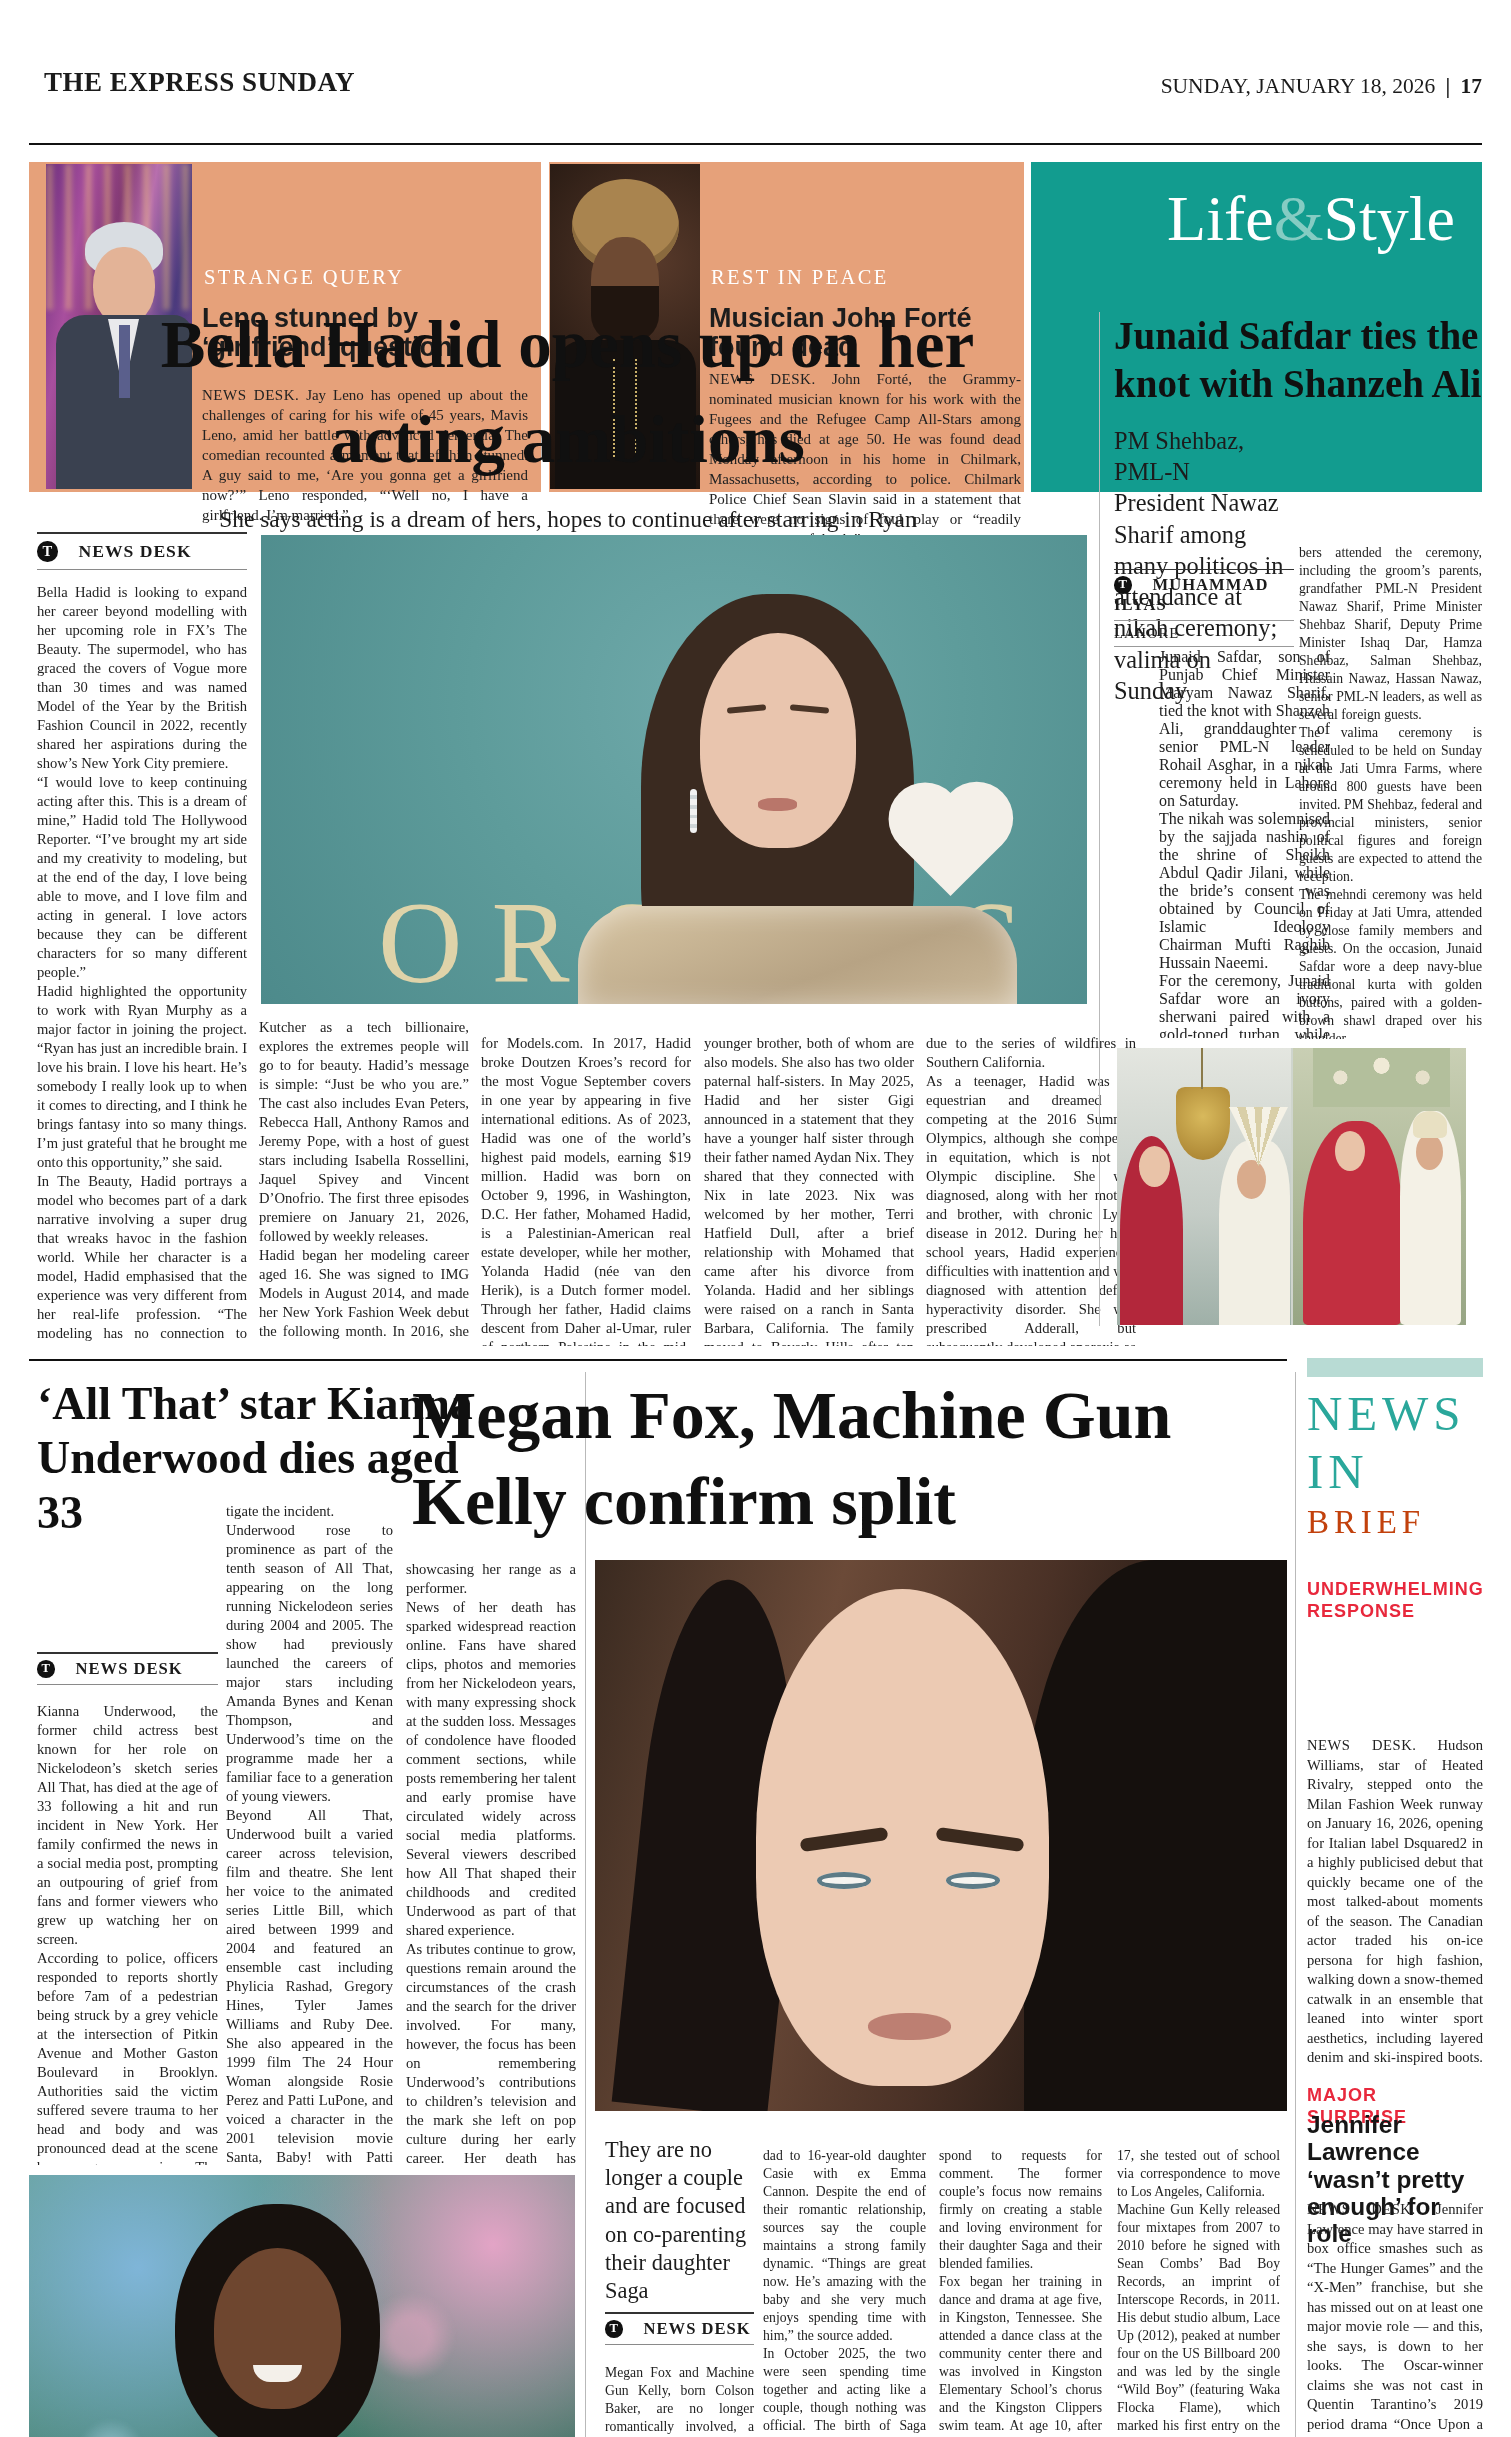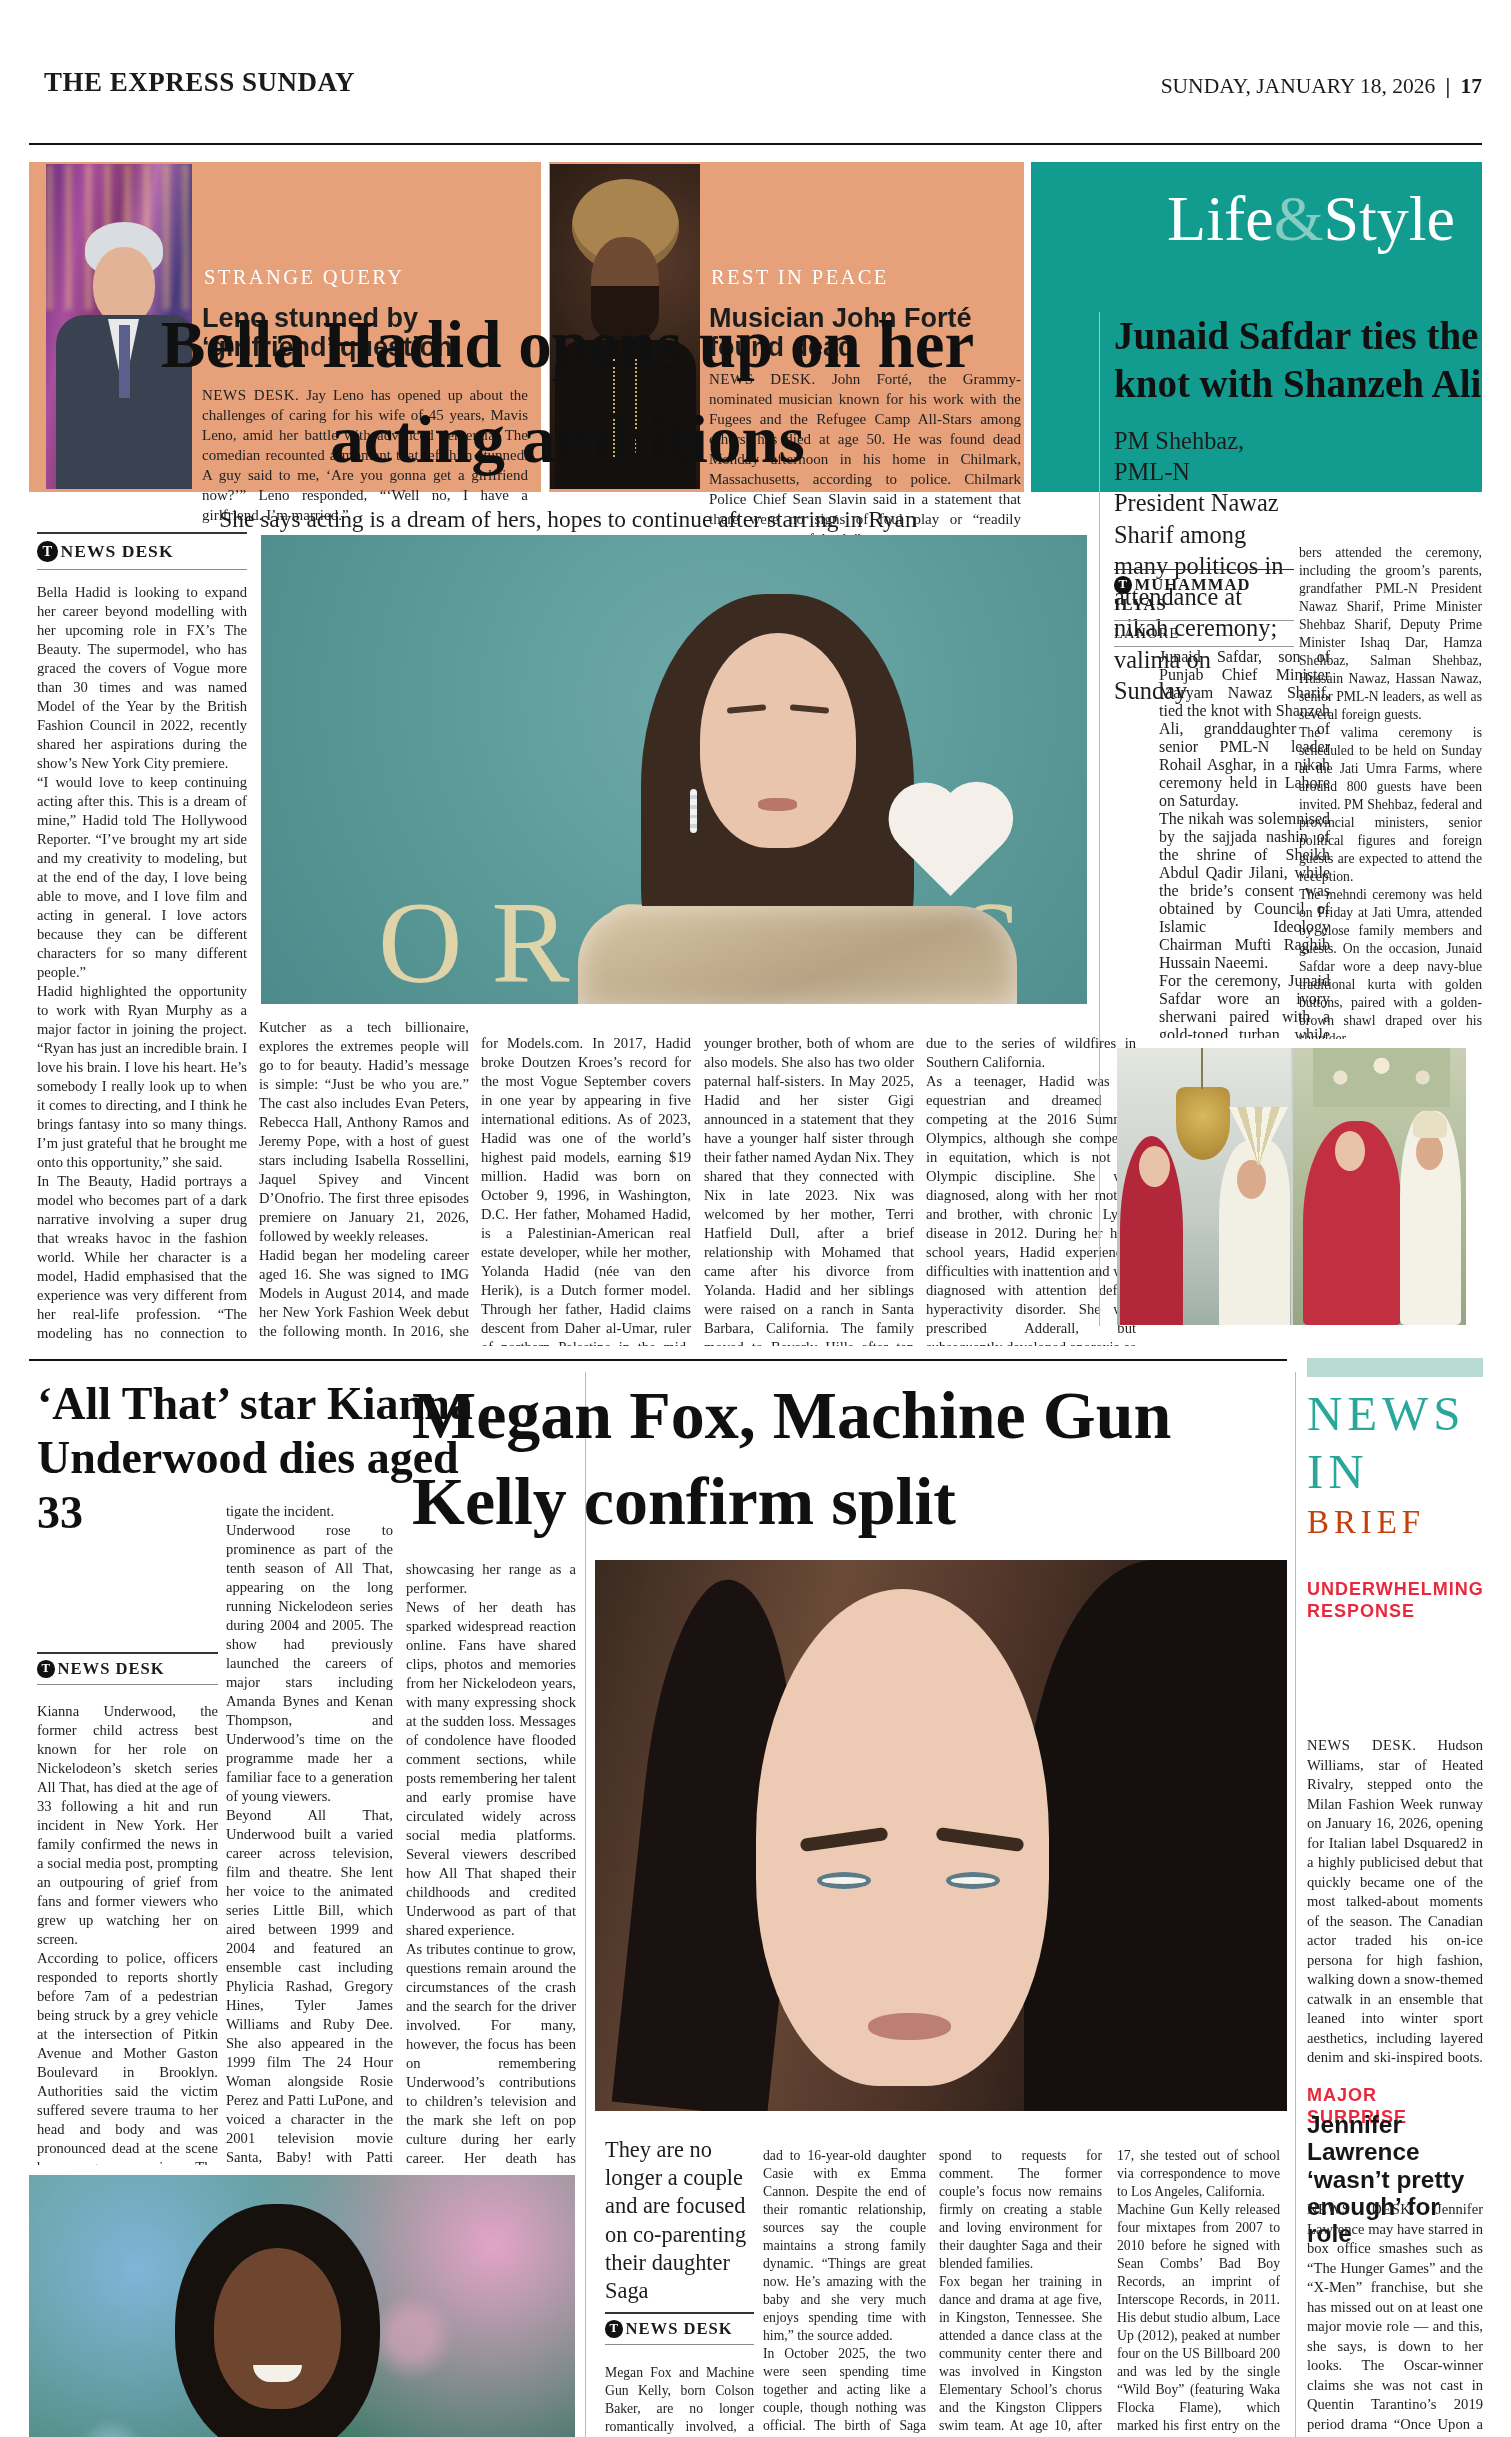--- a/index.html
+++ b/index.html
@@ -12,21 +12,21 @@
   .clip{overflow:hidden;}
   .rule{background:#111;}
   .vrule{background:#b9b9b9;width:1px;}
   .kicker{color:#fff;letter-spacing:2.4px;font-size:20.5px;}
   .bheadline{font-family:"Liberation Sans",sans-serif;font-weight:bold;color:#1d1d1d;line-height:1.07;}
   .body-text{font-size:14.6px;line-height:19px;color:#222;}
   .byline-box{border-top:2px solid #333;border-bottom:1px solid #8a8a8a;padding:6.8px 0;}
   .tlogo{display:inline-block;width:20.5px;height:20.5px;border-radius:50%;background:#111;color:#fff;
          text-align:center;line-height:20.5px;font-weight:bold;font-size:14.6px;vertical-align:middle;
          font-family:"Liberation Serif",serif;}
-  .byline-name{font-size:17.6px;font-weight:bold;letter-spacing:1px;vertical-align:middle;margin-left:1px;}
+  .byline-name{font-size:17.6px;font-weight:bold;letter-spacing:1px;vertical-align:middle;margin-left:19px;}
   .headline{font-weight:600;color:#101010;}
   .standfirst{color:#1c1c1c;}
   .photo{overflow:hidden;}
   .railhead{font-weight:bold;font-family:"Liberation Sans",sans-serif;line-height:1.12;color:#161616;}
   .raillabel{font-weight:bold;font-family:"Liberation Sans",sans-serif;color:#E8283C;letter-spacing:1px;line-height:1.2;}
   .newsdesk-inline{font-variant:small-caps;letter-spacing:0.5px;}
   .heart{position:absolute;background:#f4f0e9;transform:rotate(-45deg);}
   .heart:before,.heart:after{content:"";position:absolute;background:#f4f0e9;border-radius:50%;width:100%;height:100%;}
   .heart:before{top:-50%;left:0;}
   .heart:after{left:50%;top:0;}

